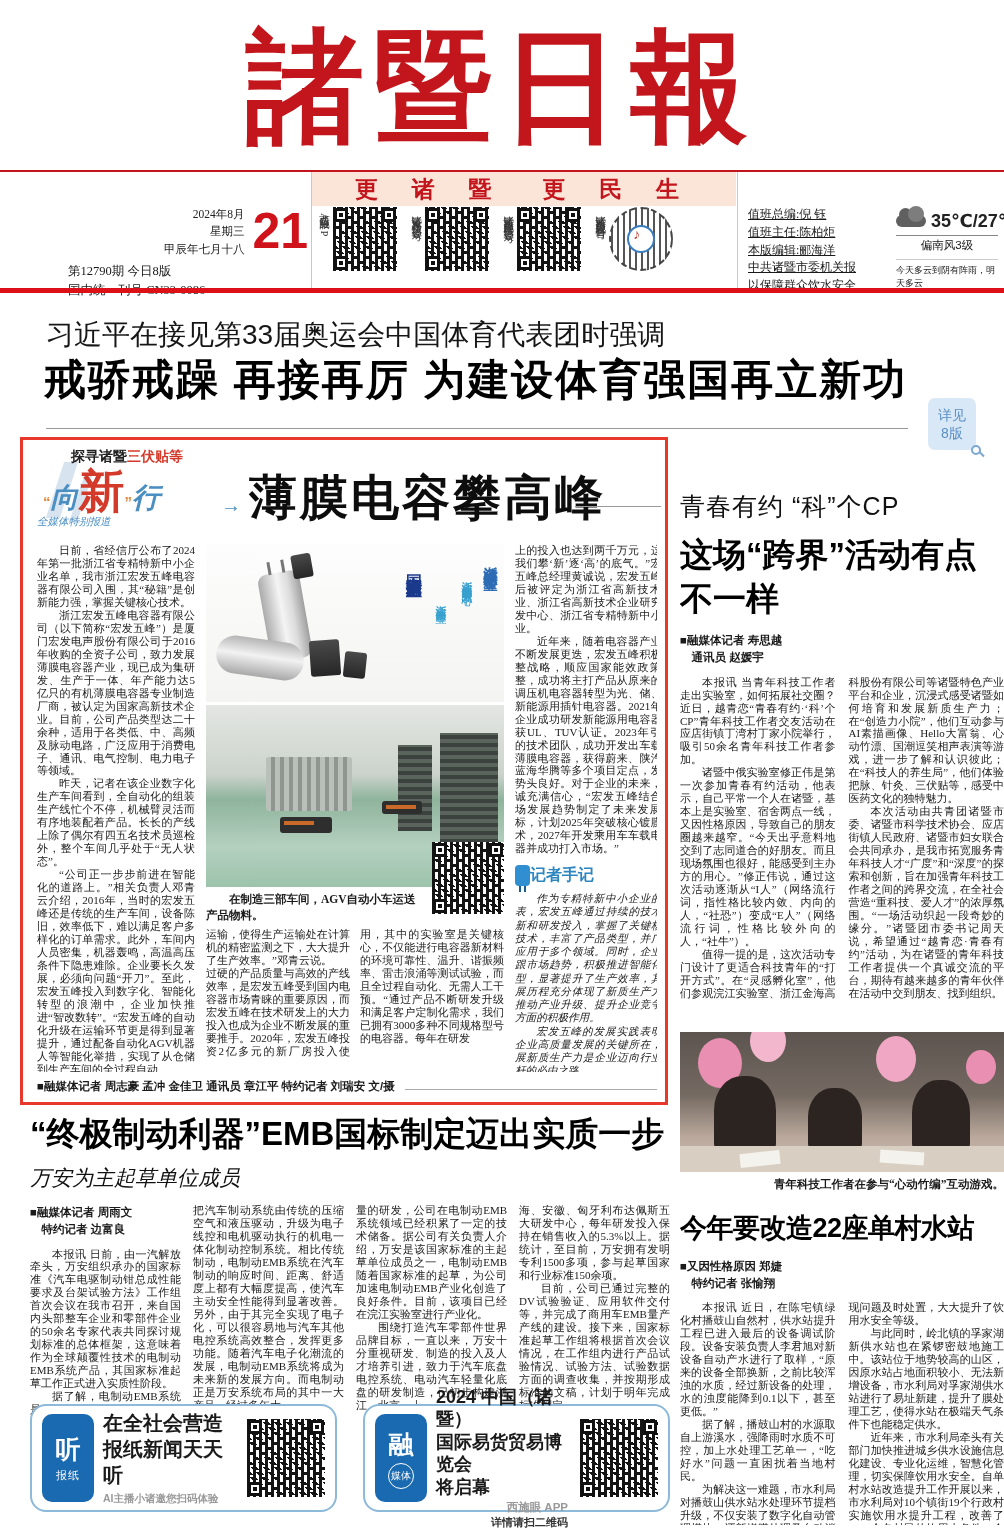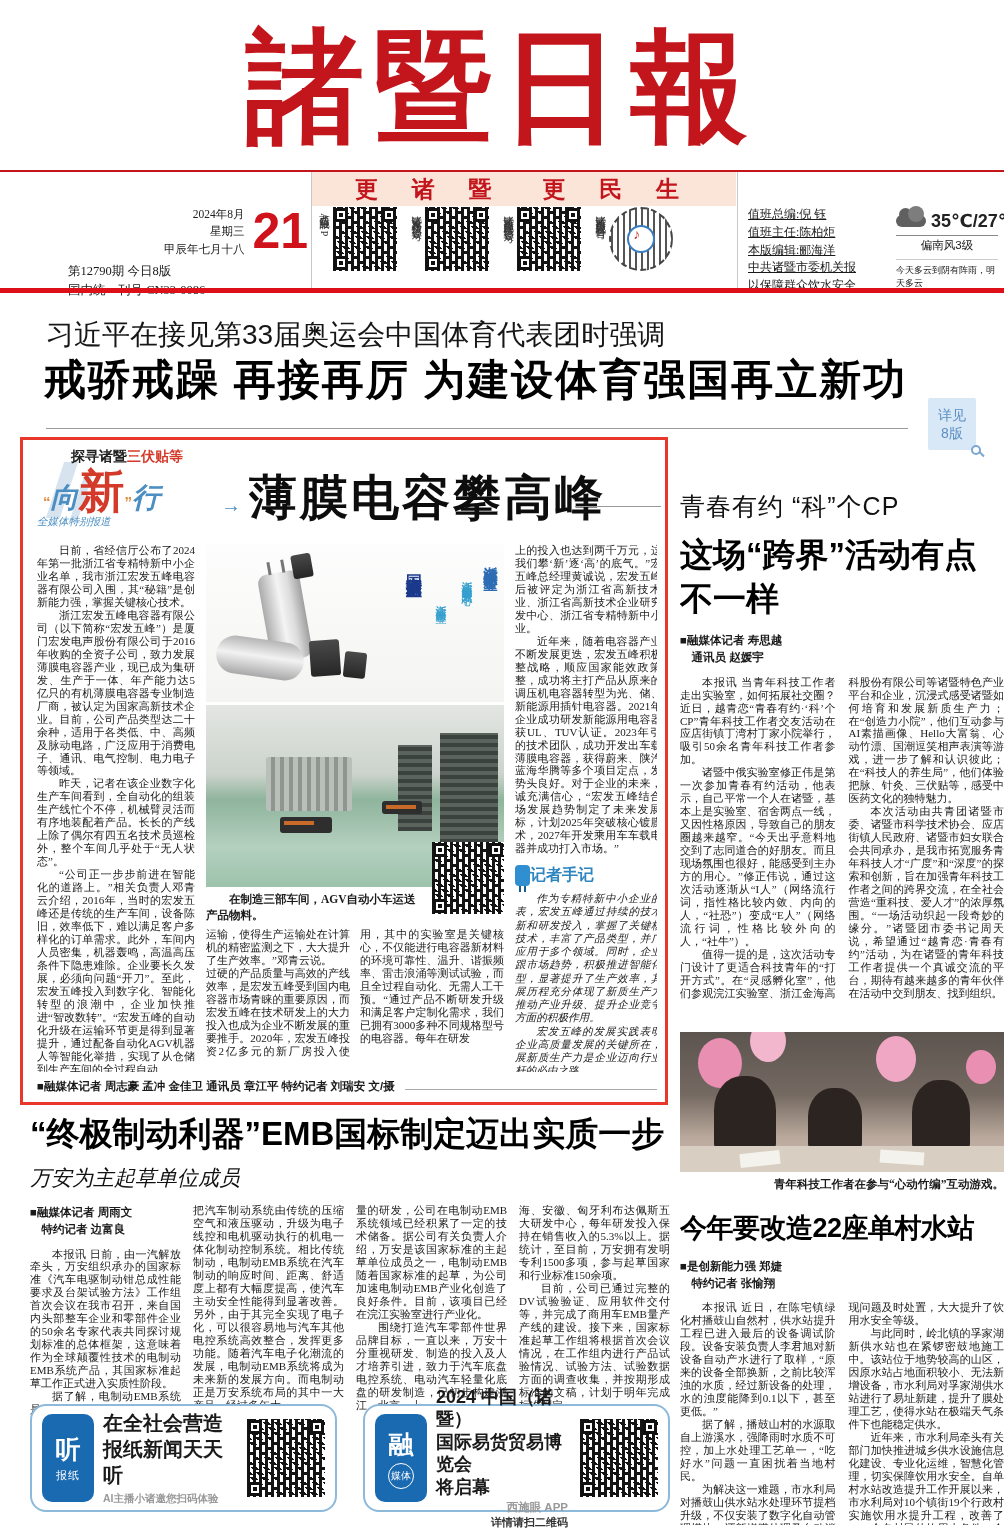--- a/index.html
+++ b/index.html
@@ -59,21 +59,21 @@
   .w-temp { font-size:18px; font-weight:bold; color:#222; }
   .w-wind { font-size:11.5px; text-align:center; border-top:1px solid #888; margin-top:3px; padding-top:2px; }
   .w-fc   { font-size:9px; margin-top:6px; border-top:1px solid #ccc; padding-top:4px; color:#222; }
 
   
   .lead-kicker { position:absolute; left:46px; top:316px; font-size:28px; color:#161616; }
   .lead-head { position:absolute; left:44px; top:352px; width:936px; font-size:42px; font-weight:bold;
                letter-spacing:2px; color:#000; white-space:nowrap; }
   .lead-line { position:absolute; left:46px; top:428px; width:862px; height:1px; background:#9a9a9a; }
   .see-badge { position:absolute; left:928px; top:398px; width:48px; height:52px; background:#d9e8f6;
-               border-radius:2px; color:#5b8fc3; font-size:14px; display:flex; flex-direction:column;
+               border-radius:7px; color:#5b8fc3; font-size:14px; display:flex; flex-direction:column;
                align-items:center; justify-content:center; line-height:1.3; }
   .mag { position:absolute; right:-5px; bottom:-5px; width:10px; height:10px;
          border:2px solid #7ba7d0; border-radius:50%; background:#fff; }
   .mag::after { content:""; position:absolute; width:7px; height:2px; background:#7ba7d0;
                 transform:rotate(45deg); right:-6px; bottom:-2px; }
 
   
   .feature { position:absolute; left:20px; top:437px; width:648px; height:668px;
              border:3px solid #e8372b; background:#fff; padding:8px 14px; }
   .f-logo { position:absolute; left:14px; top:8px; width:190px; height:92px; }
@@ -436,21 +436,21 @@
       <span class="sil" style="left:128px;top:56px;width:54px;height:64px;"></span>
       <span class="sil" style="left:232px;top:48px;width:58px;height:72px;"></span>
       <span class="tabletop"></span>
       <span class="paper" style="left:60px;bottom:6px;width:40px;height:14px;transform:rotate(-6deg);"></span>
       <span class="paper" style="left:200px;bottom:8px;width:44px;height:13px;transform:rotate(4deg);"></span>
     </div>
     <div class="y-caption">青年科技工作者在参与“心动竹编”互动游戏。</div>
 
     <h2 class="w-title hei">今年要改造22座单村水站</h2>
     <div class="byline2 r-byline">
-      <span>■是创新能力强 郑婕</span>
+      <span>■又因性格原因 郑婕</span>
       <span class="i">特约记者 张愉翔</span>
     </div>
     <div class="a-body w-body">
         <p>本报讯 近日，在陈宅镇绿化村播鼓山自然村，供水站提升工程已进入最后的设备调试阶段。设备安装负责人李君旭对新设备自动产水进行了取样，“原来的设备全部换新，之前比较浑浊的水质，经过新设备的处理，水的浊度能降到0.1以下，甚至更低。”</p>
         <p>据了解，播鼓山村的水源取自上游溪水，强降雨时水质不可控，加上水处理工艺单一，“吃好水”问题一直困扰着当地村民。</p>
         <p>为解决这一难题，市水利局对播鼓山供水站水处理环节提档升级，不仅安装了数字化自动管理模块，还新增膜处理及自动消毒设备，实现水质、水量、设备状态等信息的远程实时监测，发现问题及时处置，大大提升了饮用水安全等级。</p>
         <p>与此同时，岭北镇的孚家湖新供水站也在紧锣密鼓地施工中。该站位于地势较高的山区，因原水站占地面积较小、无法新增设备，市水利局对孚家湖供水站进行了易址新建，提升了膜处理工艺，使得水站在极端天气条件下也能稳定供水。</p>
         <p>近年来，市水利局牵头有关部门加快推进城乡供水设施信息化建设、专业化运维，智慧化管理，切实保障饮用水安全。自单村水站改造提升工作开展以来，市水利局对10个镇街19个行政村实施饮用水提升工程，改善了5200余名村民的饮用水条件。今年，市水利局计划投资近3000万元，对枫桥、东和、大唐、岭北、陈宅等镇乡（街道）的22座单村水站进行改造提升，以保障群众饮水安全。</p>
       </div>
   </div>

